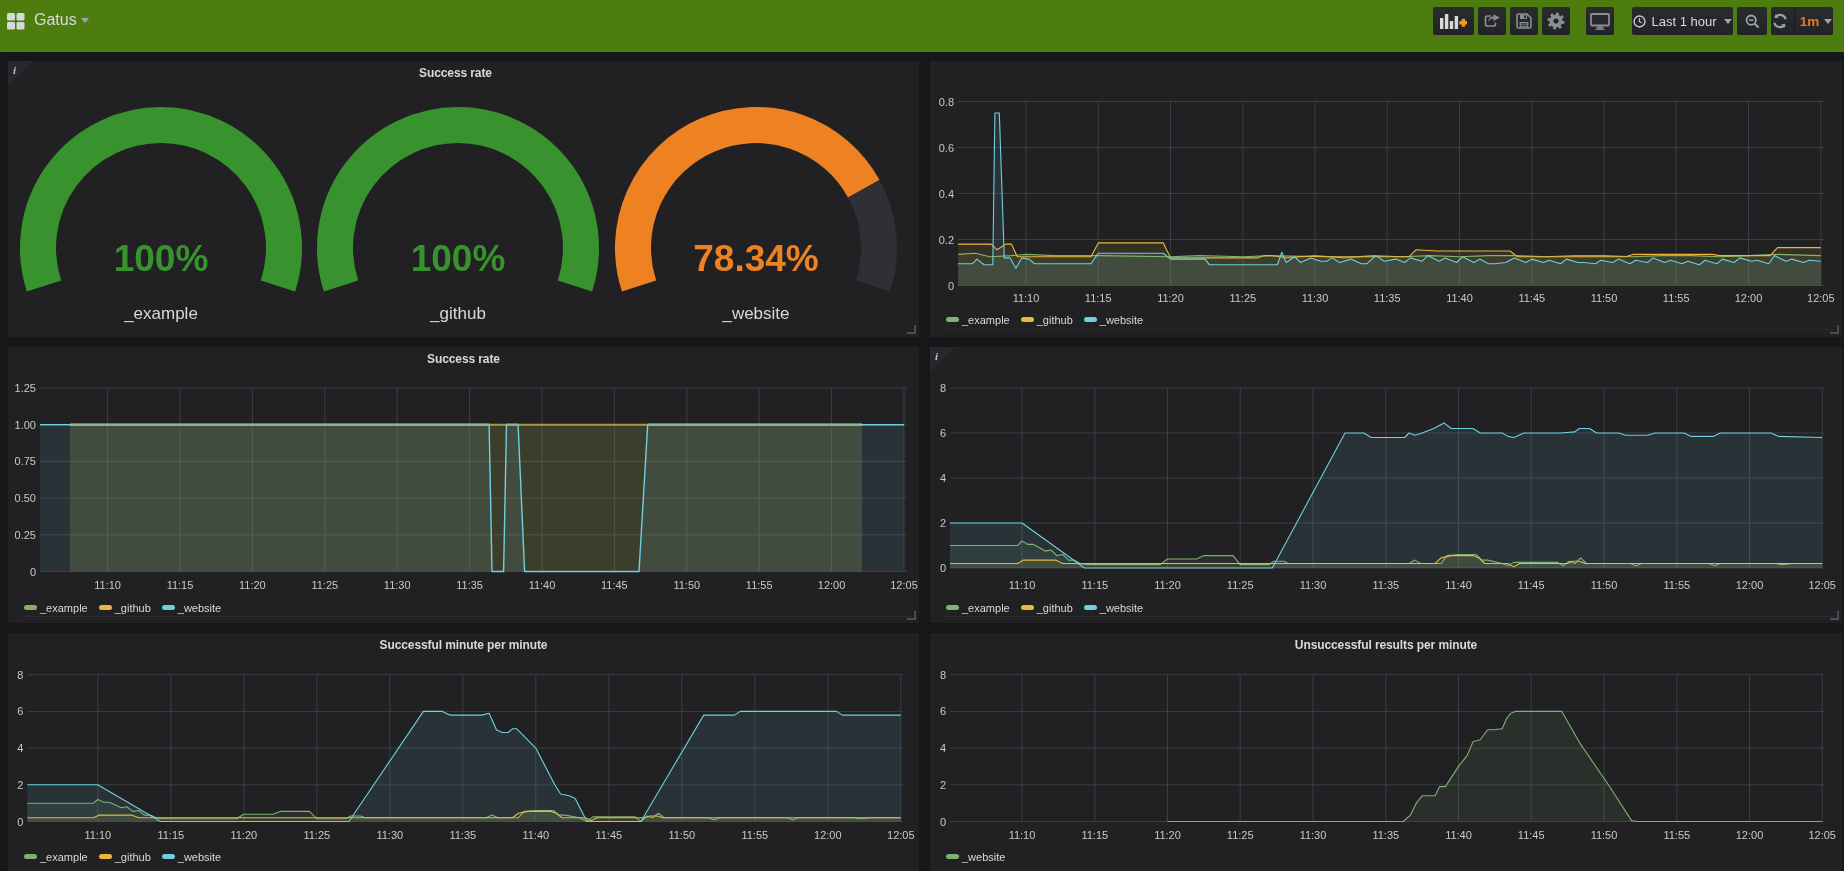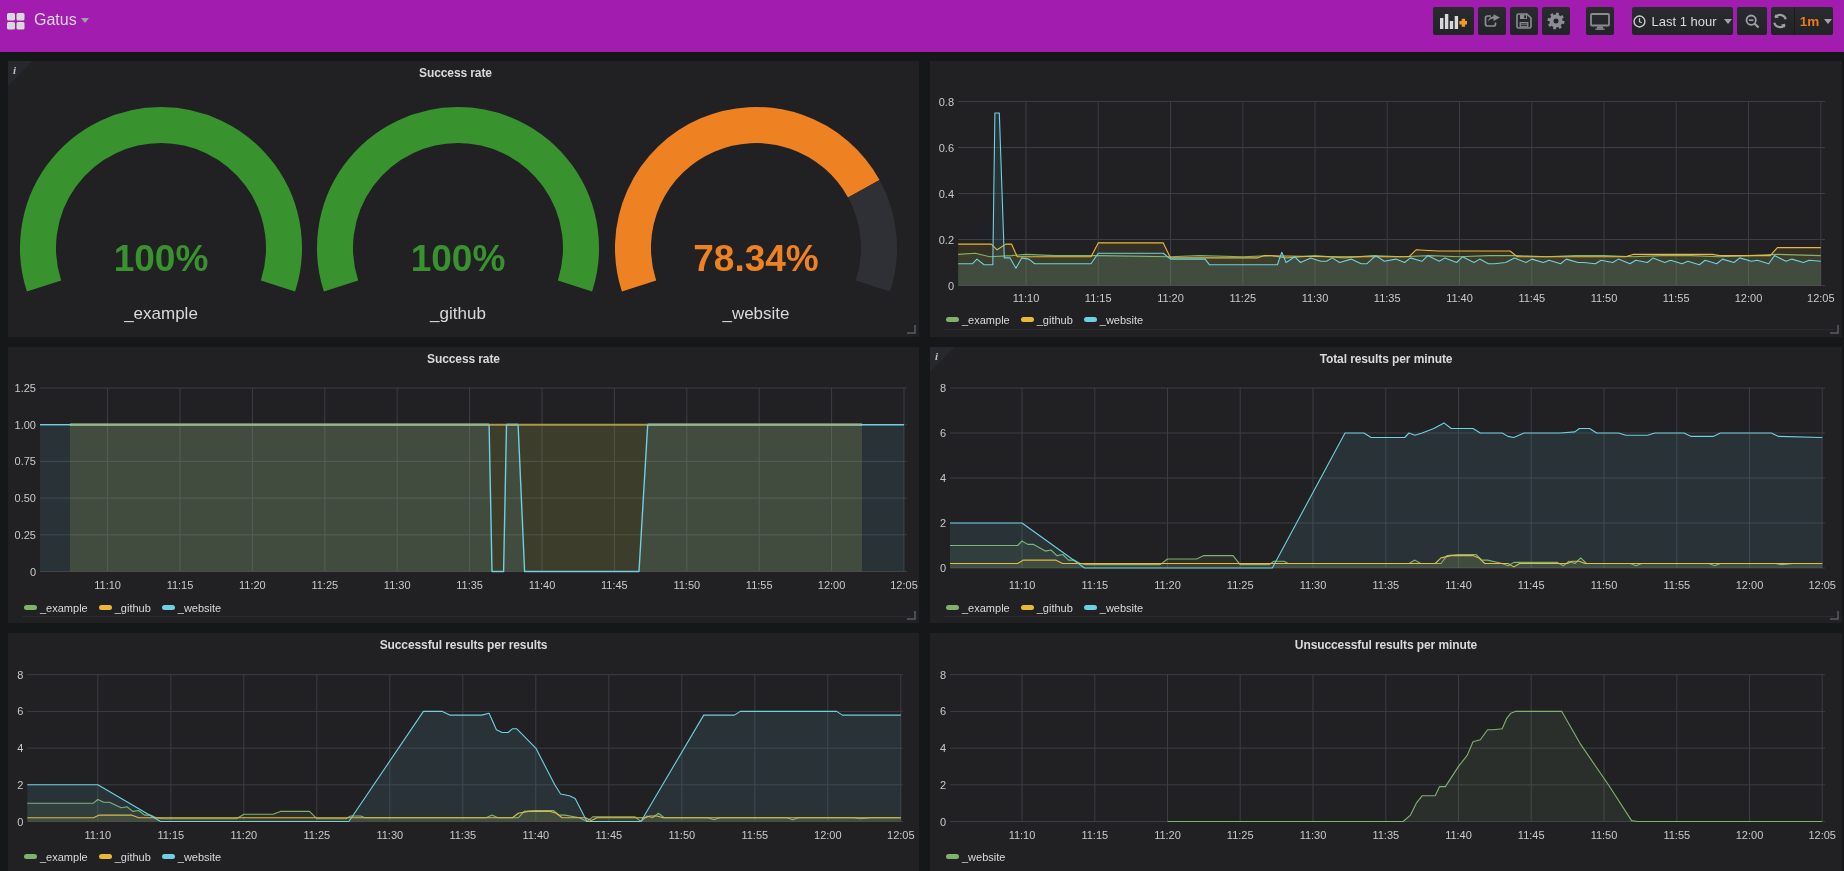--- a/index.html
+++ b/index.html
@@ -1,20 +1,20 @@
 <!DOCTYPE html>
 <html><head><meta charset="utf-8"><title>Gatus</title>
 <style>
 * { margin:0; padding:0; box-sizing:border-box; }
 html,body { width:1844px; height:871px; background:#161719; overflow:hidden;
   font-family:"Liberation Sans",sans-serif; }
 </style></head>
 <body>
 
-<div style="position:absolute;left:0;top:0;width:100%;height:52px;background:#a21caf">
+<div style="position:absolute;left:0;top:0;width:100%;height:52px;background:#4d7c0f">
   <svg width="18" height="17" style="position:absolute;left:7px;top:13px">
     <rect x="0" y="0" width="8" height="7.6" rx="1.5" fill="#d8d9da"></rect>
     <rect x="9.5" y="0" width="8" height="7.6" rx="1.5" fill="#d8d9da"></rect>
     <rect x="0" y="9" width="8" height="7.6" rx="1.5" fill="#d8d9da"></rect>
     <rect x="9.5" y="9" width="8" height="7.6" rx="1.5" fill="#d8d9da"></rect>
   </svg>
   <div style="position:absolute;left:34px;top:11px;font-size:16px;color:#d8d9da">Gatus<span style="display:inline-block;width:0;height:0;border-left:4.5px solid transparent;border-right:4.5px solid transparent;border-top:5px solid #9fa3aa;margin-left:4px;vertical-align:middle"></span>
   </div>
   <div style="position:absolute;right:11px;top:7px;display:flex;align-items:center">
     <div style="width:41px;height:28px;margin-left:4px;padding:0;display:flex;align-items:center;justify-content:center;background:linear-gradient(180deg,#2a2b2e,#222326);border-radius:2px">
@@ -220,21 +220,20 @@
       <span style="margin-right:11px">_github</span>
       <span style="display:inline-block;width:13px;height:5px;border-radius:2.5px;background:#6ED0E0;margin-right:3px"></span>
       <span style="margin-right:11px">_website</span>
     </div>
     <div style="position:absolute;left:14px;right:8px;top:269px;height:1px;background:#2a2b2f"></div>
     <svg width="10" height="10" style="position:absolute;right:3px;bottom:3px">
       <path d="M1 9 H9 V1" fill="none" stroke="#5a5c61" stroke-width="1.5"></path>
     </svg>
   </div>
 <div style="position:absolute;left:930px;top:347px;width:912px;height:276px;background:#212124;overflow:hidden">
-    <div style="position:absolute;left:0;top:4.5px;width:100%;text-align:center;font-size:12px;font-weight:bold;letter-spacing:-0.1px;color:#d8d9da">Total results per minute</div>
     <svg width="912" height="276" style="position:absolute;left:0;top:0">
       <line x1="20" y1="221.0" x2="895" y2="221.0" stroke="#3b3e44" stroke-width="1"></line>
       <line x1="20" y1="176.0" x2="895" y2="176.0" stroke="#3b3e44" stroke-width="1"></line>
       <line x1="20" y1="131.0" x2="895" y2="131.0" stroke="#3b3e44" stroke-width="1"></line>
       <line x1="20" y1="86.0" x2="895" y2="86.0" stroke="#3b3e44" stroke-width="1"></line>
       <line x1="20" y1="41.0" x2="895" y2="41.0" stroke="#3b3e44" stroke-width="1"></line>
       <line x1="92.0" y1="41.0" x2="92.0" y2="221" stroke="#3b3e44" stroke-width="1"></line>
       <line x1="164.8" y1="41.0" x2="164.8" y2="221" stroke="#3b3e44" stroke-width="1"></line>
       <line x1="237.5" y1="41.0" x2="237.5" y2="221" stroke="#3b3e44" stroke-width="1"></line>
       <line x1="310.2" y1="41.0" x2="310.2" y2="221" stroke="#3b3e44" stroke-width="1"></line>
@@ -279,21 +278,21 @@
       <span style="margin-right:11px">_website</span>
     </div>
     <div style="position:absolute;left:0;top:0;width:0;height:0;border-top:25px solid #27282d;border-right:25px solid transparent"></div>
     <span style="position:absolute;left:5px;top:3px;font-size:11px;font-style:italic;font-family:'Liberation Serif',serif;color:#bfc3c9;font-weight:bold">i</span>
     <div style="position:absolute;left:14px;right:8px;top:269px;height:1px;background:#2a2b2f"></div>
     <svg width="10" height="10" style="position:absolute;right:3px;bottom:3px">
       <path d="M1 9 H9 V1" fill="none" stroke="#5a5c61" stroke-width="1.5"></path>
     </svg>
   </div>
 <div style="position:absolute;left:8px;top:633px;width:911px;height:238px;background:#212124;overflow:hidden">
-    <div style="position:absolute;left:0;top:4.5px;width:100%;text-align:center;font-size:12px;font-weight:bold;letter-spacing:-0.1px;color:#d8d9da">Successful results per results</div>
+    <div style="position:absolute;left:0;top:4.5px;width:100%;text-align:center;font-size:12px;font-weight:bold;letter-spacing:-0.1px;color:#d8d9da">Successful minute per minute</div>
     <svg width="911" height="238" style="position:absolute;left:0;top:0">
       <line x1="19.3" y1="188.5" x2="895" y2="188.5" stroke="#3b3e44" stroke-width="1"></line>
       <line x1="19.3" y1="151.8" x2="895" y2="151.8" stroke="#3b3e44" stroke-width="1"></line>
       <line x1="19.3" y1="115.1" x2="895" y2="115.1" stroke="#3b3e44" stroke-width="1"></line>
       <line x1="19.3" y1="78.4" x2="895" y2="78.4" stroke="#3b3e44" stroke-width="1"></line>
       <line x1="19.3" y1="41.7" x2="895" y2="41.7" stroke="#3b3e44" stroke-width="1"></line>
       <line x1="89.8" y1="41.7" x2="89.8" y2="188.5" stroke="#3b3e44" stroke-width="1"></line>
       <line x1="162.8" y1="41.7" x2="162.8" y2="188.5" stroke="#3b3e44" stroke-width="1"></line>
       <line x1="235.8" y1="41.7" x2="235.8" y2="188.5" stroke="#3b3e44" stroke-width="1"></line>
       <line x1="308.8" y1="41.7" x2="308.8" y2="188.5" stroke="#3b3e44" stroke-width="1"></line>

